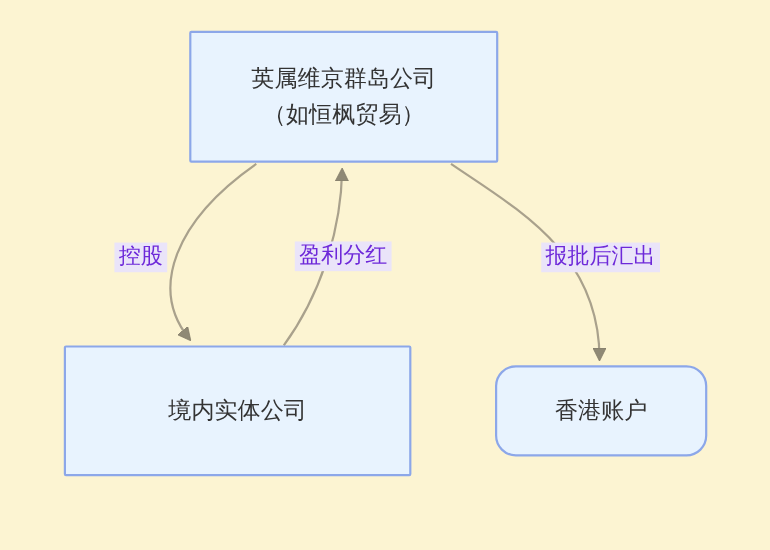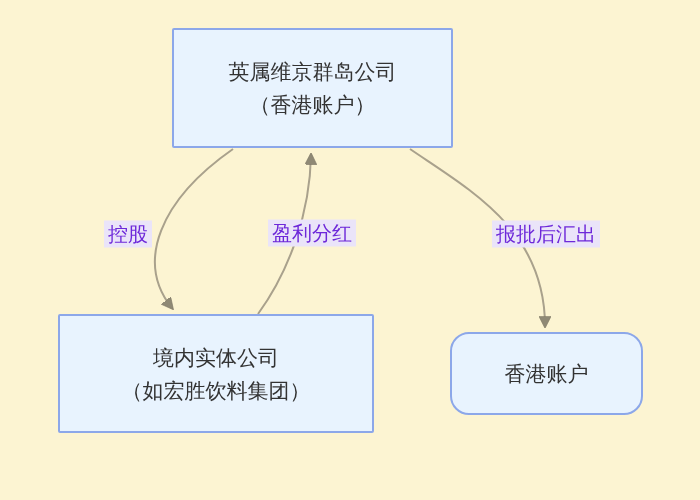--- a/index.html
+++ b/index.html
@@ -53,26 +53,25 @@
         <path d="M 0 0 L 10 5 L 0 10 z" fill="#8F8975" stroke="#7D7765" stroke-width="0.5"></path>
       </marker>
     </defs>
     <path d="M 233 149 C 160 200, 135 262, 172 308" fill="none" stroke="#A9A18C" stroke-width="2" marker-end="url(#arrowhead)"></path>
     <path d="M 258 314 C 290 270, 310 212, 311 155" fill="none" stroke="#A9A18C" stroke-width="2" marker-end="url(#arrowhead)"></path>
     <path d="M 410 149 C 470 190, 545 230, 545 326" fill="none" stroke="#A9A18C" stroke-width="2" marker-end="url(#arrowhead)"></path>
   </svg>
 
   <div class="node" style="left:172px; top:28px; width:281px; height:120px;">
     <span>英属维京群岛公司</span>
-    <span>（香港账户）</span>
+    <span>（如恒枫贸易）</span>
   </div>
 
   <div class="node" style="left:58px; top:314px; width:316px; height:119px;">
     <span>境内实体公司</span>
-    <span>（如宏胜饮料集团）</span>
   </div>
 
   <div class="node" style="left:450px; top:332px; width:193px; height:83px;border-radius:19px;">
     <span>香港账户</span>
   </div>
 
   <div class="edge-label" style="left:128px; top:234px;">控股</div>
 
   <div class="edge-label" style="left:312px; top:233px;">盈利分红</div>
 

